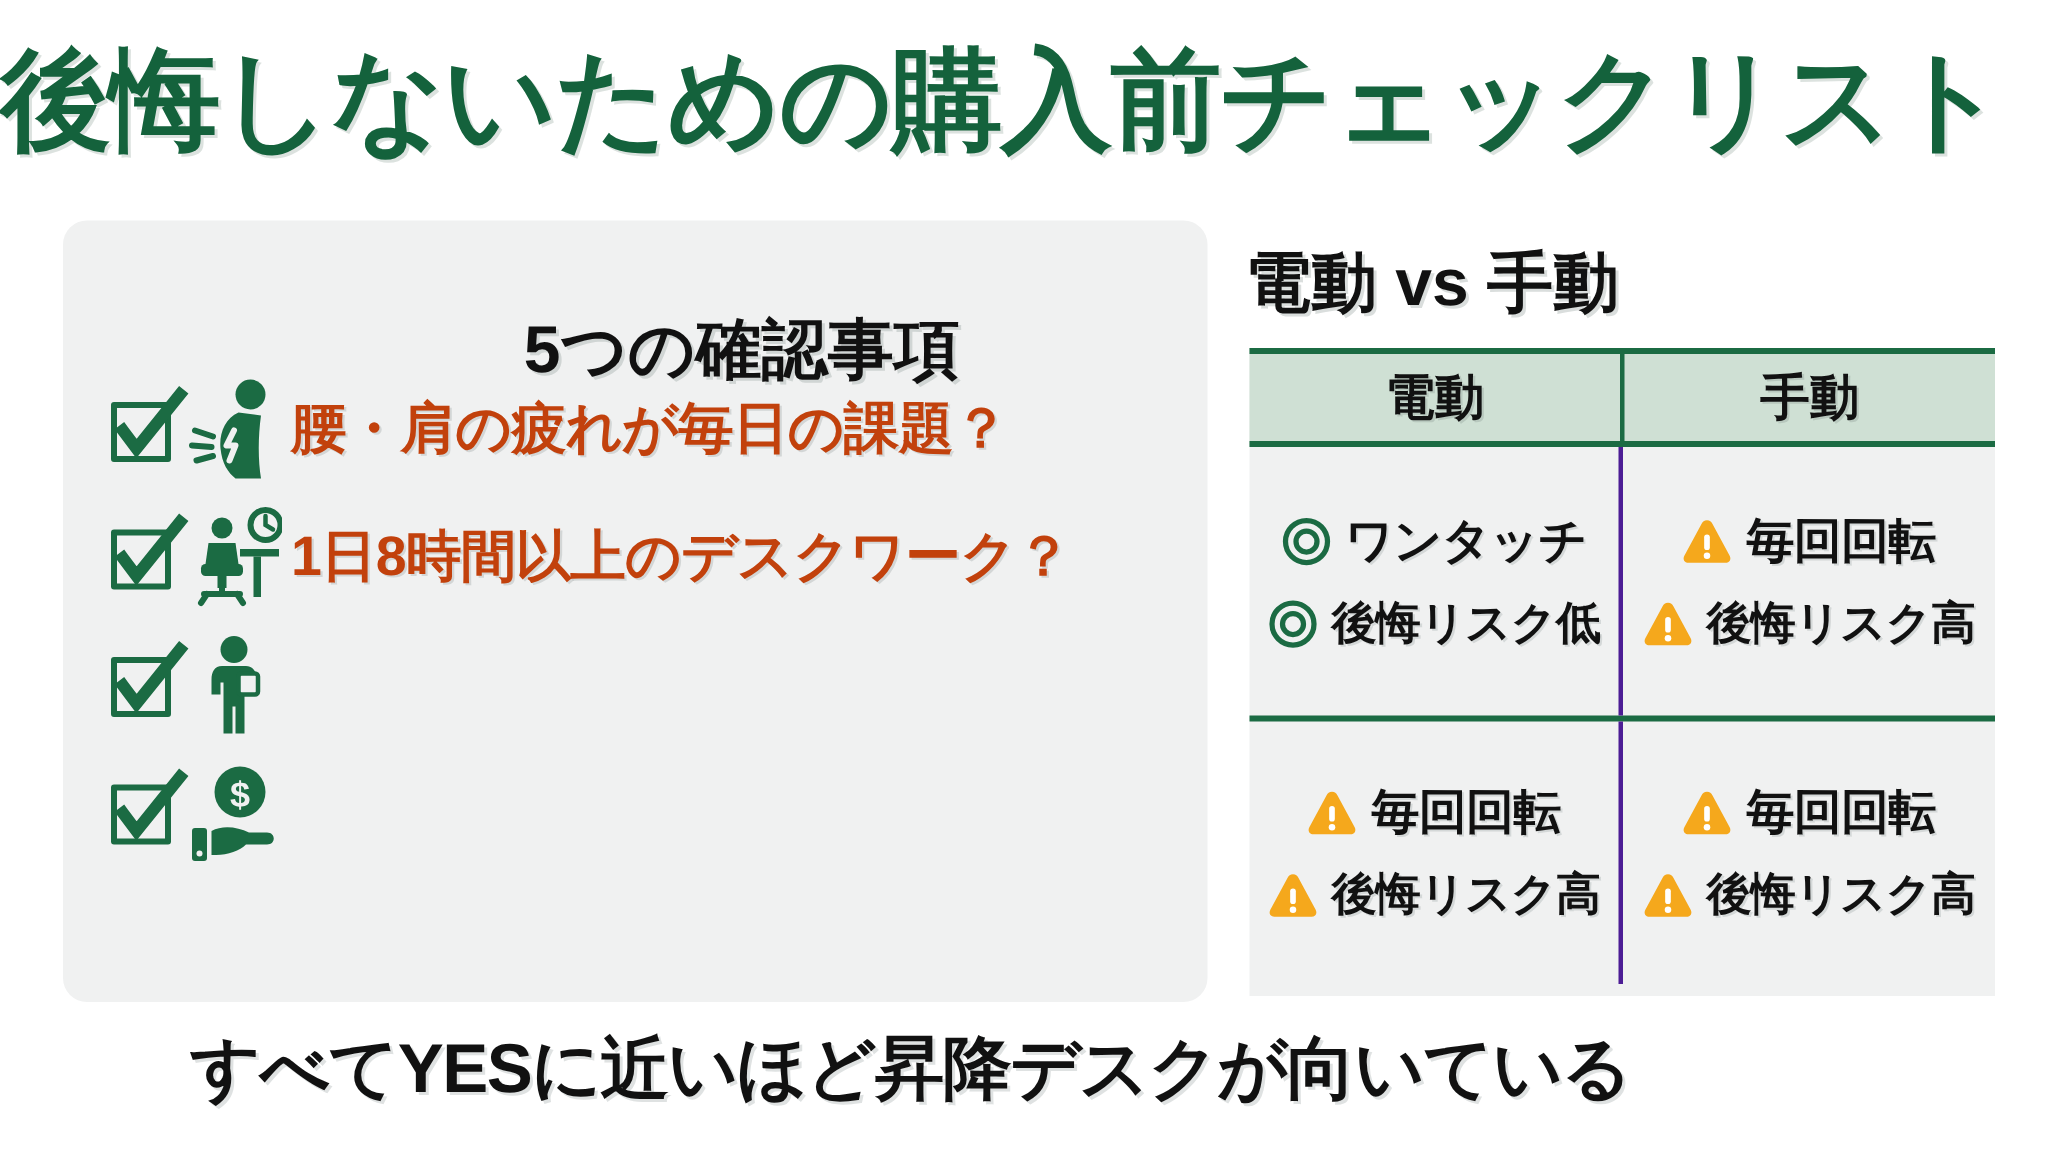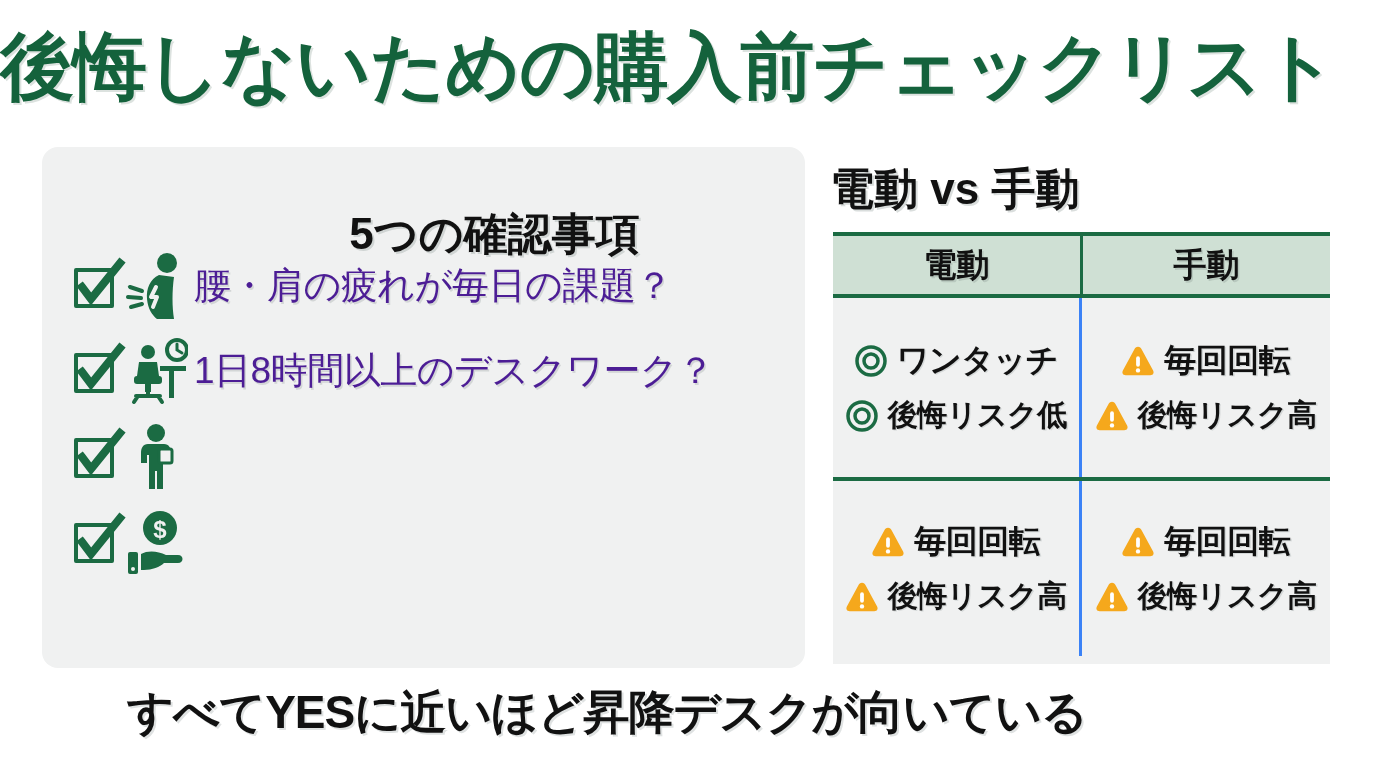--- a/index.html
+++ b/index.html
@@ -95,22 +95,22 @@
     flex: 0 0 auto;
     width: 62px;
     height: 70px;
     position: relative;
     margin-right: 6px;
   }
   .item-icon svg { display: block; }
   .item-text {
     font-size: 37px;
     line-height: 46px;
-    font-weight: 400;
-    color: #4c1d95;
+    font-weight: 700;
+    color: #c2410c;
     white-space: nowrap;
     letter-spacing: -0.5px;
     text-shadow: 1.5px 1.5px 0 rgba(150,160,158,0.32);
   }
 
   
   #compare-title {
     position: absolute;
     left: 830px;
     top: 162px;
@@ -159,21 +159,21 @@
   .tbl-row.divider { border-top: 4px solid #1b6b43; }
   .tbl-cell {
     flex: 1 1 50%;
     display: flex;
     flex-direction: column;
     align-items: center;
     justify-content: center;
     gap: 12px;
     box-sizing: border-box;
   }
-  .tbl-cell.left-col { border-right: 3px solid #3b82f6; }
+  .tbl-cell.left-col { border-right: 3px solid #4c1d95; }
   .cell-line {
     display: flex;
     align-items: center;
     gap: 9px;
     white-space: nowrap;
   }
   .cell-line .cell-text {
     font-size: 32px;
     font-weight: 700;
     color: #111111;

